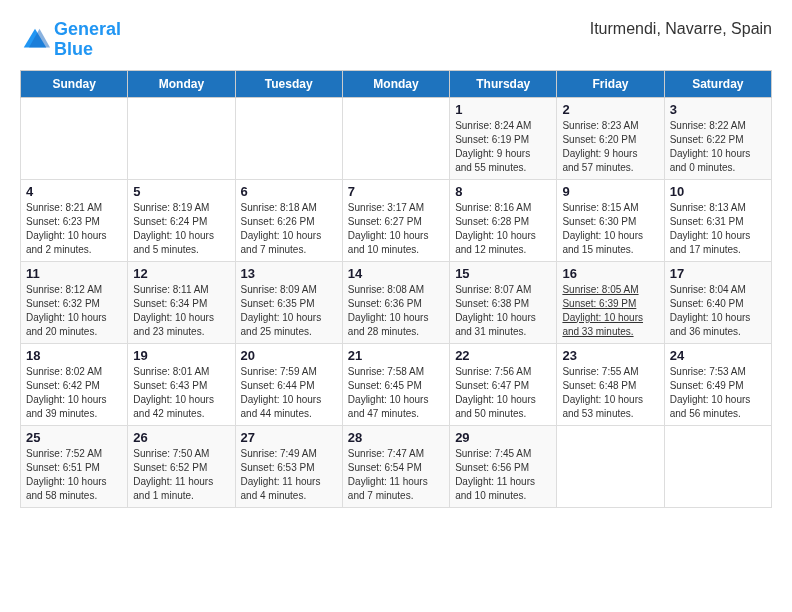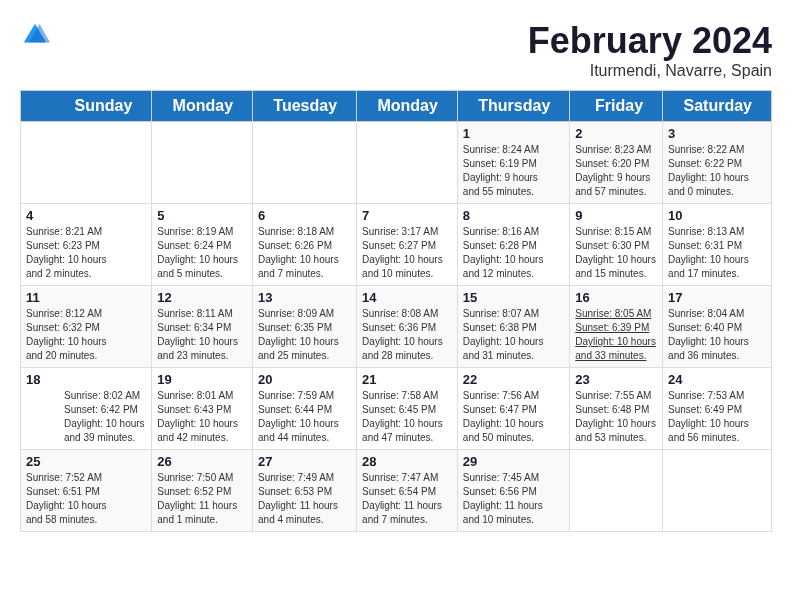--- a/index.html
+++ b/index.html
@@ -49,23 +49,23 @@
     table {
       width: 100%;
       border-collapse: collapse;
       font-size: 11px;
     }
     thead tr {
       background-color: #1e73be;
       color: #fff;
     }
     thead th {
-      padding: 6px 19px;
-      text-align: right;
-      font-size: 16px;
+      padding: 6px 10px;
+      text-align: center;
+      font-size: 12px;
       font-weight: bold;
       border: 1px solid #ccc;
     }
     tbody tr {
       vertical-align: top;
     }
     tbody td {
       border: 1px solid #ddd;
       padding: 4px 5px;
       height: 80px;
@@ -93,23 +93,26 @@
   </style>
 </head>
 <body>
 
 <div class="header-area">
   <div class="logo">
     <svg class="logo-icon" viewBox="0 0 40 40">
       <polygon points="20,5 35,30 5,30" fill="#2196f3"></polygon>
       <polygon points="26,5 40,30 12,30" fill="#1565c0" opacity="0.5"></polygon>
     </svg>
+    <div class="logo-text">
+      <div><span>General</span></div>
+      <div><span style="color:#2196f3">Blue</span></div>
+    </div>
   </div>
   <div class="title-area">
-    <div class="month-title">February 2024</div>
     <div class="location-title">Iturmendi, Navarre, Spain</div>
   </div>
 </div>
 
 <table>
   <thead>
     <tr>
     <th>Sunday</th>
         <th>Monday</th>
         <th>Tuesday</th>
@@ -245,21 +248,21 @@
           <span class="day-num">17</span>
           <div class="day-info" style="white-space: pre-line;">Sunrise: 8:04 AM
 Sunset: 6:40 PM
 Daylight: 10 hours
 and 36 minutes.</div>
         </td>
       </tr>
       <tr>
         <td>
           <span class="day-num">18</span>
-          <div class="day-info" style="white-space: pre-line; margin-left: 38px;">Sunrise: 8:02 AM
+          <div class="day-info" style="white-space: pre-line;">Sunrise: 8:02 AM
 Sunset: 6:42 PM
 Daylight: 10 hours
 and 39 minutes.</div>
         </td>
         <td>
           <span class="day-num">19</span>
           <div class="day-info" style="white-space: pre-line;">Sunrise: 8:01 AM
 Sunset: 6:43 PM
 Daylight: 10 hours
 and 42 minutes.</div>

